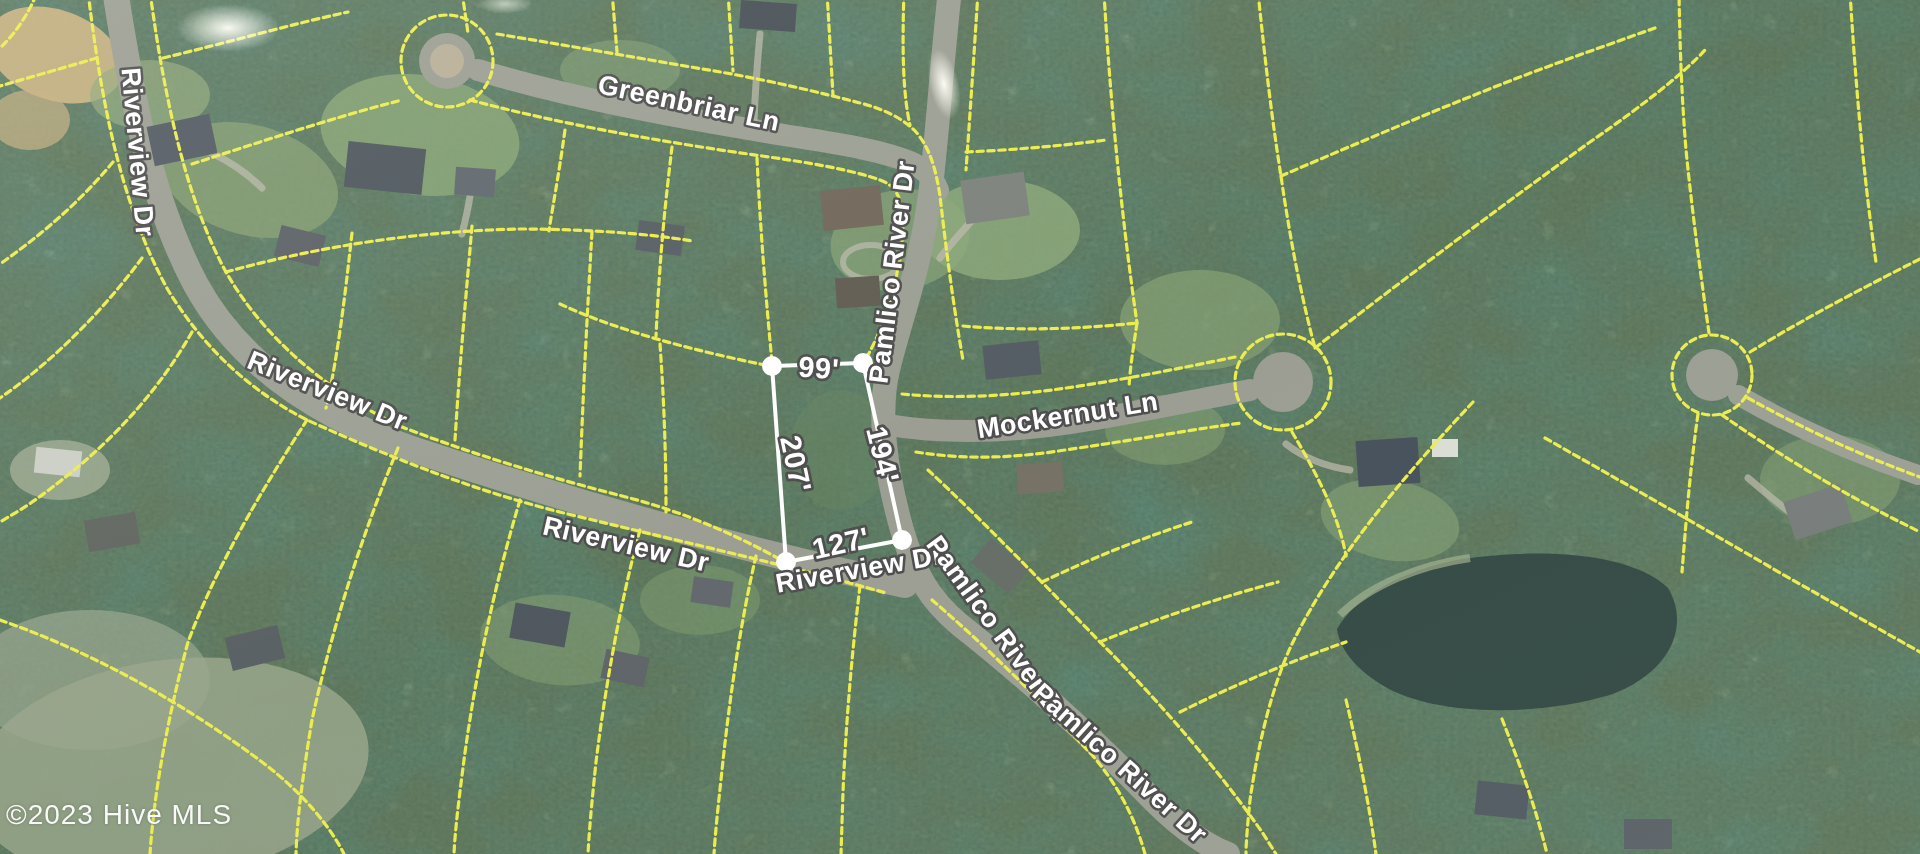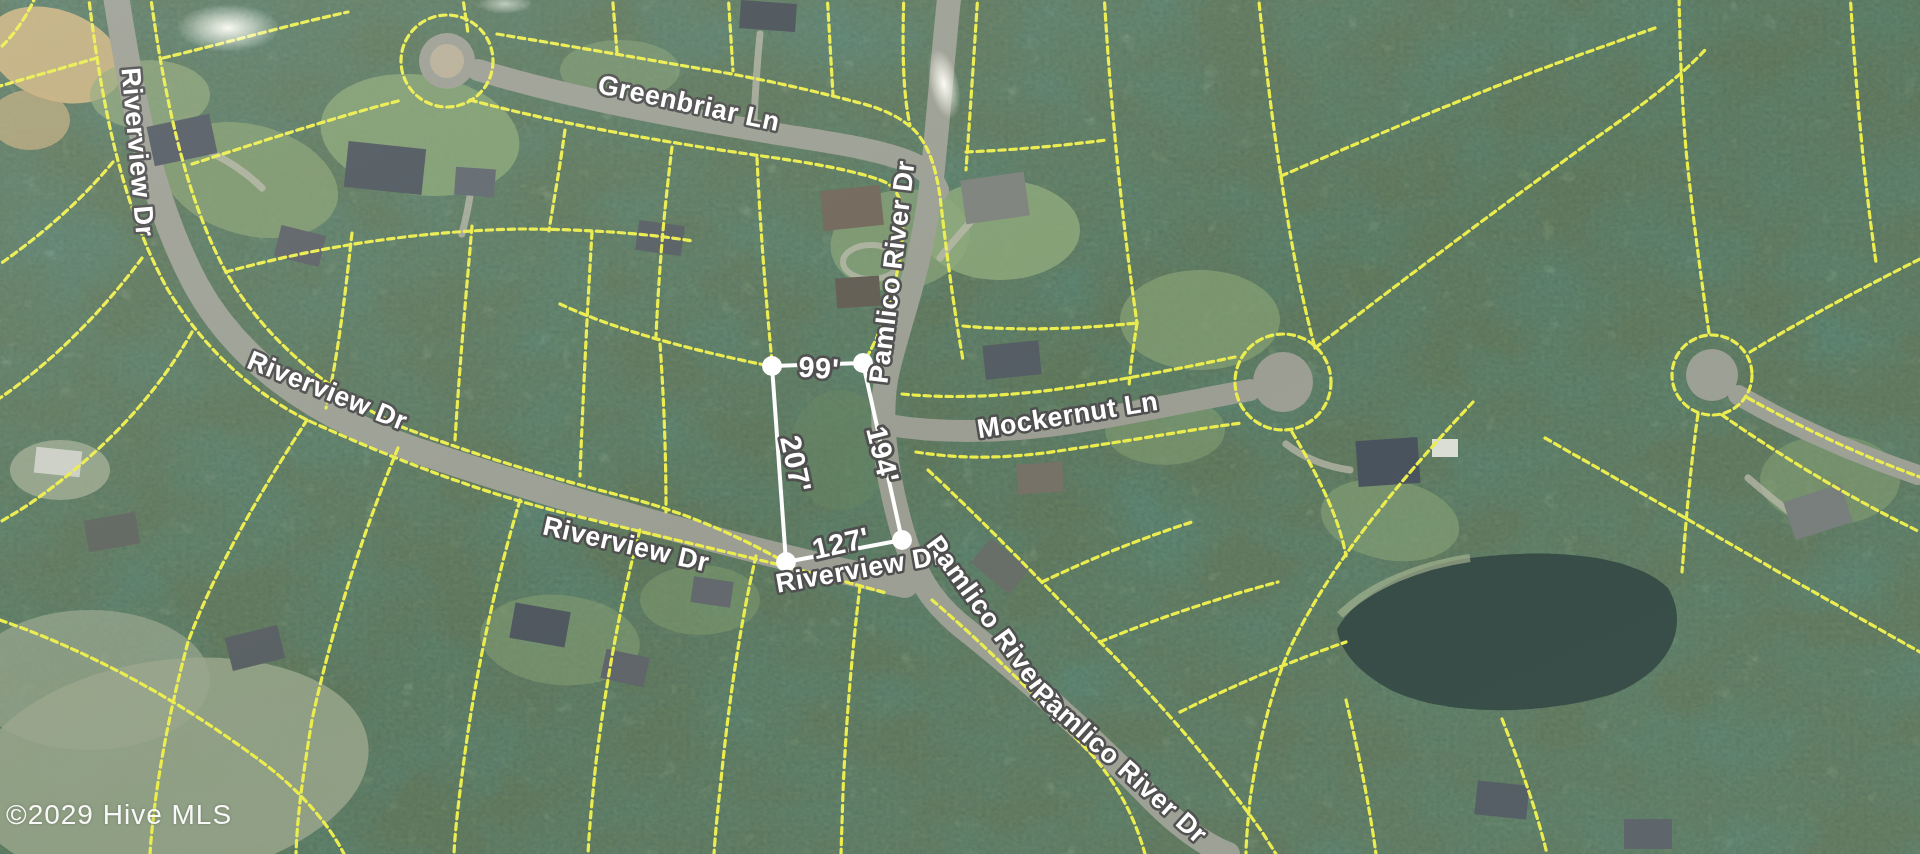--- a/index.html
+++ b/index.html
@@ -222,14 +222,14 @@
 
   <g>
     <ellipse cx="228" cy="28" rx="52" ry="24" fill="url(#glare)"></ellipse>
     <ellipse cx="944" cy="84" rx="15" ry="36" fill="url(#glare)" transform="rotate(-12 944 84)"></ellipse>
     <ellipse cx="505" cy="4" rx="28" ry="10" fill="url(#glare)" opacity=".6"></ellipse>
     <rect width="1920" height="854" fill="url(#haze)"></rect>
     <rect width="1920" height="854" fill="#ffffff" opacity=".03"></rect>
   </g>
 </svg>
 
-<div class="watermark">©2029 Hive MLS</div>
+<div class="watermark">©2023 Hive MLS</div>
 </div>
 
 </body></html>

